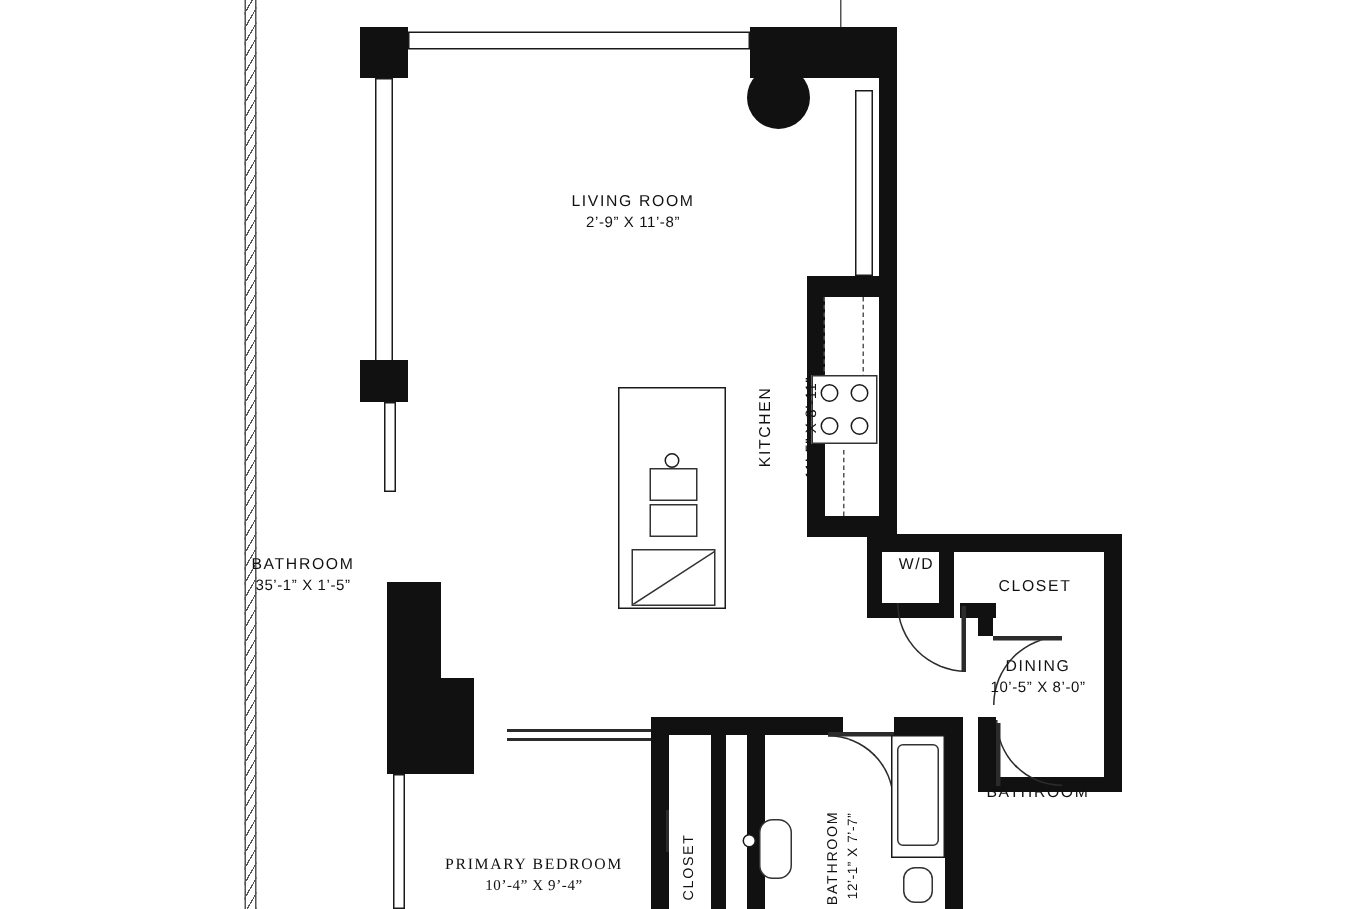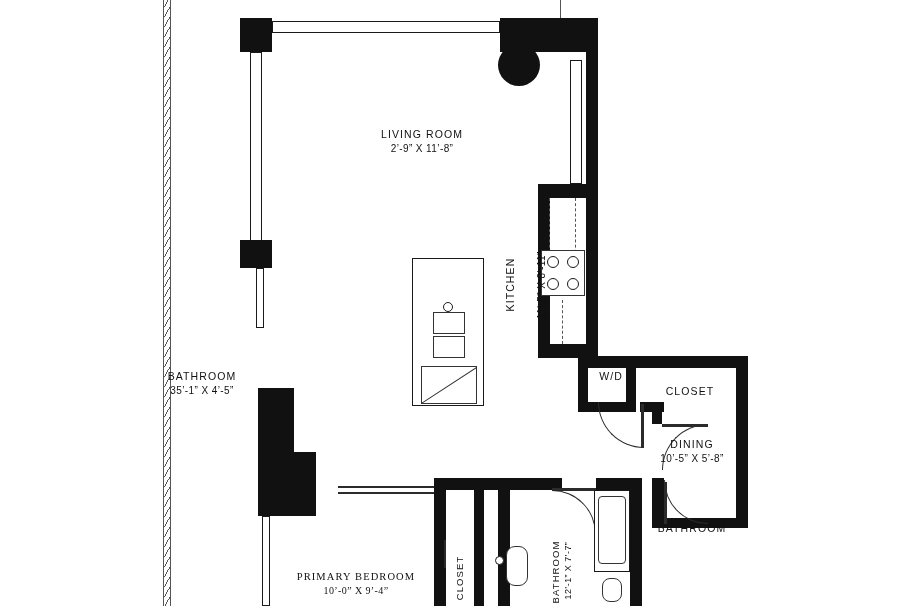--- a/index.html
+++ b/index.html
@@ -235,43 +235,43 @@
 
   <div class="label vert rot-90" style="left:456px; top:278px; width:110px;">
     <span class="nm">KITCHEN</span>
   </div>
   <div class="label vert rot-90" style="left:452px; top:278px; width:110px; margin-left:34px;">
     <span class="dim">11’-5” X 8’-11”</span>
   </div>
 
   <div class="label" style="left:148px; top:370px; width:108px;">
     <span class="nm">BATHROOM</span>
-    <span class="dim">35’-1” X 4’-5”</span>
+    <span class="dim">35’-1” X 1’-5”</span>
   </div>
 
   <div class="label" style="left:584px; top:370px; width:54px;">
     <span class="nm">W/D</span>
   </div>
 
   <div class="label" style="left:652px; top:385px; width:76px;">
     <span class="nm">CLOSET</span>
   </div>
 
   <div class="label" style="left:634px; top:438px; width:116px;">
     <span class="nm">DINING</span>
-    <span class="dim">10’-5” X 5’-8”</span>
+    <span class="dim">10’-5” X 8’-0”</span>
   </div>
 
   <div class="label" style="left:644px; top:522px; width:96px;">
     <span class="nm">BATHROOM</span>
   </div>
 
   <div class="label" style="left:272px; top:570px; width:168px;font-family:Liberation Serif, serif;">
     <span class="nm">PRIMARY BEDROOM</span>
-    <span class="dim">10’-0” X 9’-4”</span>
+    <span class="dim">10’-4” X 9’-4”</span>
   </div>
 
   <div class="label vert rot-90 small" style="left:424px; top:572px; width:72px;">
     <span class="nm">CLOSET</span>
   </div>
 
   <div class="label vert rot-90 small" style="left:512px; top:566px; width:88px;">
     <span class="nm">BATHROOM</span>
   </div>
   <div class="label vert rot-90 small" style="left:524px; top:564px; width:88px;">

